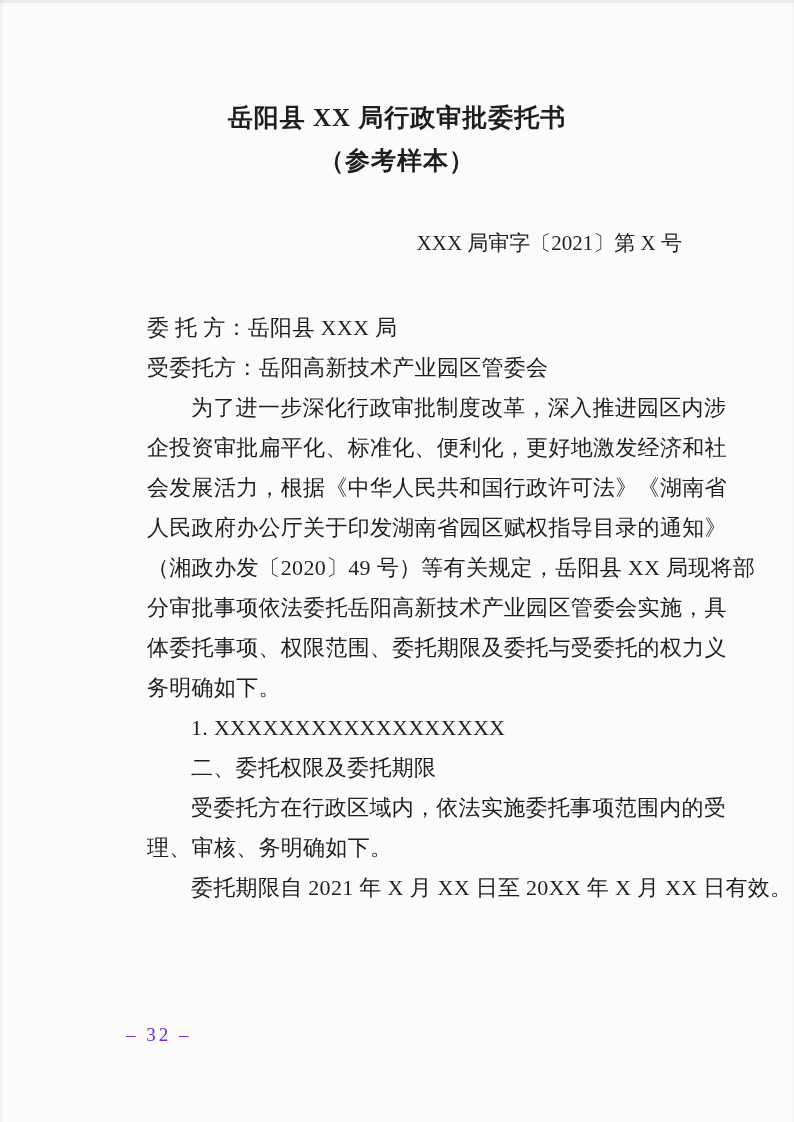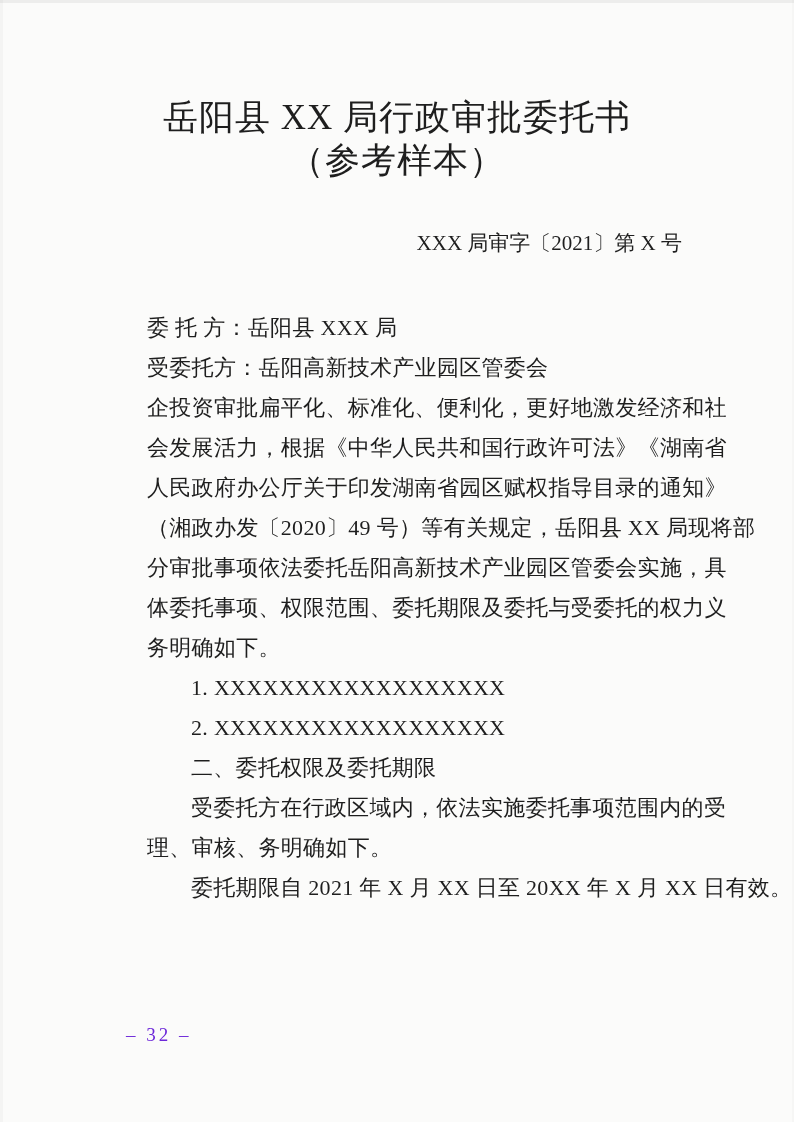--- a/index.html
+++ b/index.html
@@ -19,22 +19,22 @@
     box-shadow: inset 0 3px 0 rgba(120,120,115,0.10),
                 inset 3px 0 0 rgba(120,120,115,0.05),
                 inset -2px 0 0 rgba(120,120,115,0.04);
   }
   .title-block {
     position: absolute;
     top: 96px;
     left: 0;
     width: 100%;
     text-align: center;
-    font-weight: normal;
-    font-size: 35px;
+    font-weight: bold;
+    font-size: 25px;
     letter-spacing: 1px;
   }
   .title-line {
     height: 43px;
     line-height: 43px;
     white-space: nowrap;
   }
   .doc-number {
     position: absolute;
     top: 227px;
@@ -90,29 +90,29 @@
   <div class="content">
 
     <div class="line">
       <span class="party-label">委 托 方：</span><span class="party-value">岳阳县 XXX 局</span>
     </div>
 
     <div class="line">
       <span class="party-label">受委托方：</span><span class="party-value">岳阳高新技术产业园区管委会</span>
     </div>
 
+    <div class="line indent">为了进一步深化行政审批制度改革，深入推进园区内涉</div>
     <div class="line">企投资审批扁平化、标准化、便利化，更好地激发经济和社</div>
     <div class="line">会发展活力，根据《中华人民共和国行政许可法》《湖南省</div>
     <div class="line">人民政府办公厅关于印发湖南省园区赋权指导目录的通知》</div>
     <div class="line">（湘政办发〔2020〕49 号）等有关规定，岳阳县 XX 局现将部</div>
     <div class="line">分审批事项依法委托岳阳高新技术产业园区管委会实施，具</div>
     <div class="line">体委托事项、权限范围、委托期限及委托与受委托的权力义</div>
     <div class="line">务明确如下。</div>
     <div class="line indent">1. XXXXXXXXXXXXXXXXXX</div>
-    <div class="line indent">2. XXXXXXXXXXXXXXXXXX</div>
     <div class="line indent">二、委托权限及委托期限</div>
     <div class="line indent">受委托方在行政区域内，依法实施委托事项范围内的受</div>
     <div class="line">理、审核、务明确如下。</div>
     <div class="line indent">委托期限自 2021 年 X 月 XX 日至 20XX 年 X 月 XX 日有效。</div>
 
   </div>
 
   <div class="page-number">– 32 –</div>
 
 </div>

